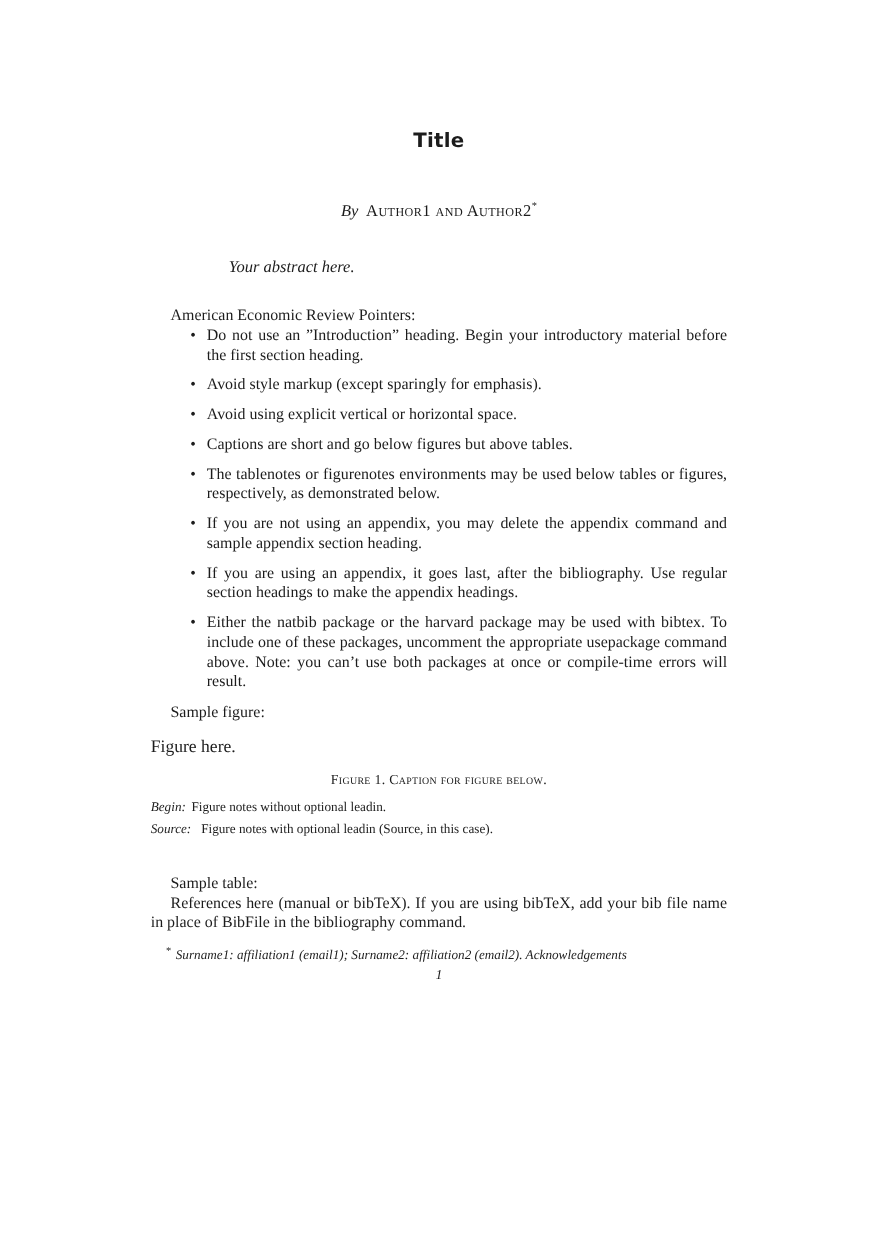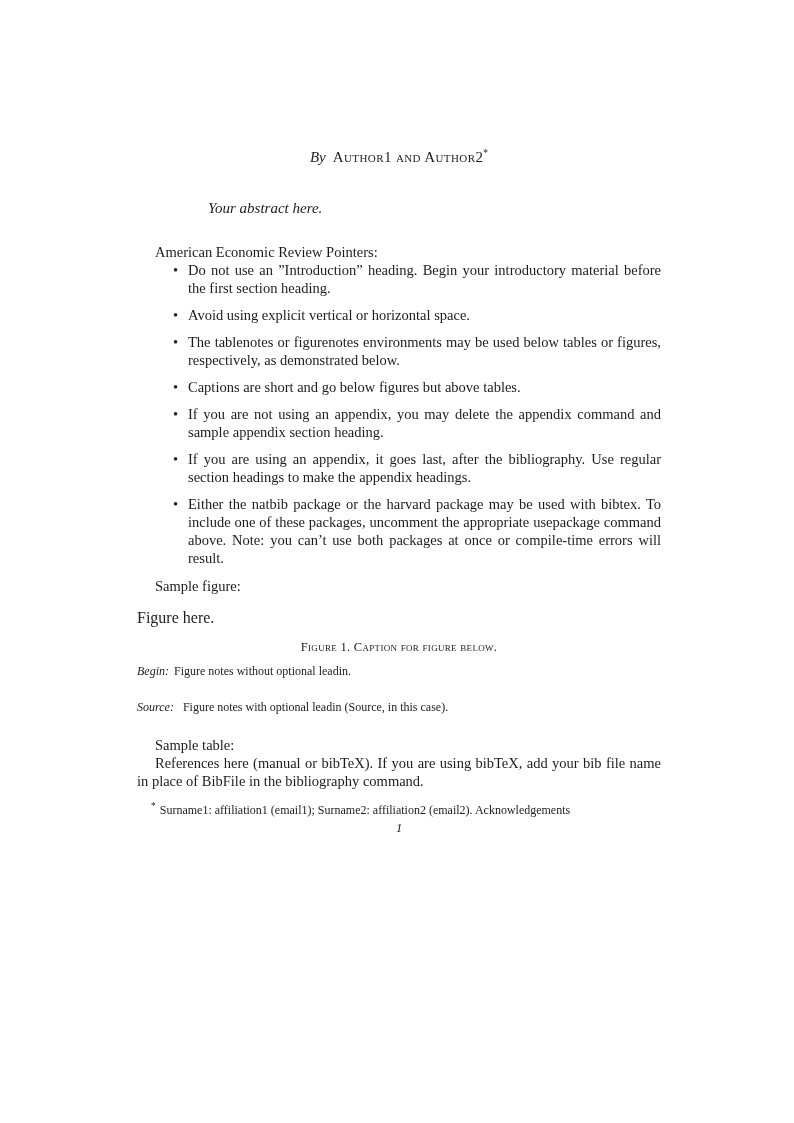--- a/index.html
+++ b/index.html
@@ -21,21 +21,21 @@
 
   .title {
     font-family: "DejaVu Sans", "Liberation Sans", sans-serif;
     font-weight: bold;
     font-size: 18px;
     line-height: 21px;
     text-align: center;
     letter-spacing: 0.2px;
   }
   .byline {
-    margin-top: 30px;
+    margin-top: 44px;
     text-align: center;
     font-size: 15px;
     line-height: 18px;
   }
   .byline .by { font-style: italic; margin-right: 7px; }
   .byline .authors { font-variant: small-caps; letter-spacing: 0.4px; }
   .byline sup, .footnote sup {
     font-size: 9.5px;
     vertical-align: super;
     line-height: 0;
@@ -102,64 +102,66 @@
     font-variant: small-caps;
     font-size: 12.5px;
     line-height: 15px;
     letter-spacing: 0.3px;
   }
   .figure-notes { margin-top: 8px; }
   .figure-note {
     font-size: 12px;
     line-height: 16px;
   }
-  .figure-note + .figure-note { margin-top: 20px; }
+  .figure-note + .figure-note { margin-top: 4px; }
   .figure-note .note-label { font-style: italic; margin-right: 5px; }
   .figure-note.source .note-label { margin-right: 9px; }
 
-  .sample-table { margin-top: 21px; text-indent: 18px; }
+  .sample-table { margin-top: 33px; text-indent: 18px; }
   .references { text-indent: 18px; }
 
   .footnote {
     margin-top: 12px;
     font-size: 12px;
     line-height: 16px;
     text-indent: 14px;
     text-align: justify;
   }
-  .footnote .fn-text { margin-left: 4px; }
+  .footnote .fn-text { margin-left: 4px; font-style: italic; }
 
   .page-number {
     margin-top: 2px;
     text-align: center;
     font-style: italic;
     font-size: 12.5px;
     line-height: 16px;
   }
 </style>
 </head>
 <body>
 
 <div class="page">
   <div class="content">
 
+    <div class="title">Title</div>
 
     <div class="byline">
       <span class="by">By</span><span class="authors">Author1 and Author2</span><sup>*</sup>
     </div>
 
     <div class="abstract">Your abstract here.</div>
 
     <div class="pointers-heading para">American Economic Review Pointers:</div>
 
     <ul class="pointers">
       <li>Do not use an ”Introduction” heading. Begin your introductory material before the first section heading.</li>
+      <li>Avoid style markup (except sparingly for emphasis).</li>
       <li>Avoid using explicit vertical or horizontal space.</li>
+      <li>Captions are short and go below figures but above tables.</li>
       <li>The tablenotes or figurenotes environments may be used below tables or figures, respectively, as demonstrated below.</li>
-      <li>Captions are short and go below figures but above tables.</li>
       <li>If you are not using an appendix, you may delete the appendix command and sample appendix section heading.</li>
       <li>If you are using an appendix, it goes last, after the bibliography. Use regular section headings to make the appendix headings.</li>
       <li>Either the natbib package or the harvard package may be used with bibtex. To include one of these packages, uncomment the appropriate usepackage command above. Note: you can’t use both packages at once or compile-time errors will result.</li>
     </ul>
 
 
     <div class="para sample-figure">Sample figure:</div>
 
     <div class="figure-placeholder">Figure here.</div>
 

